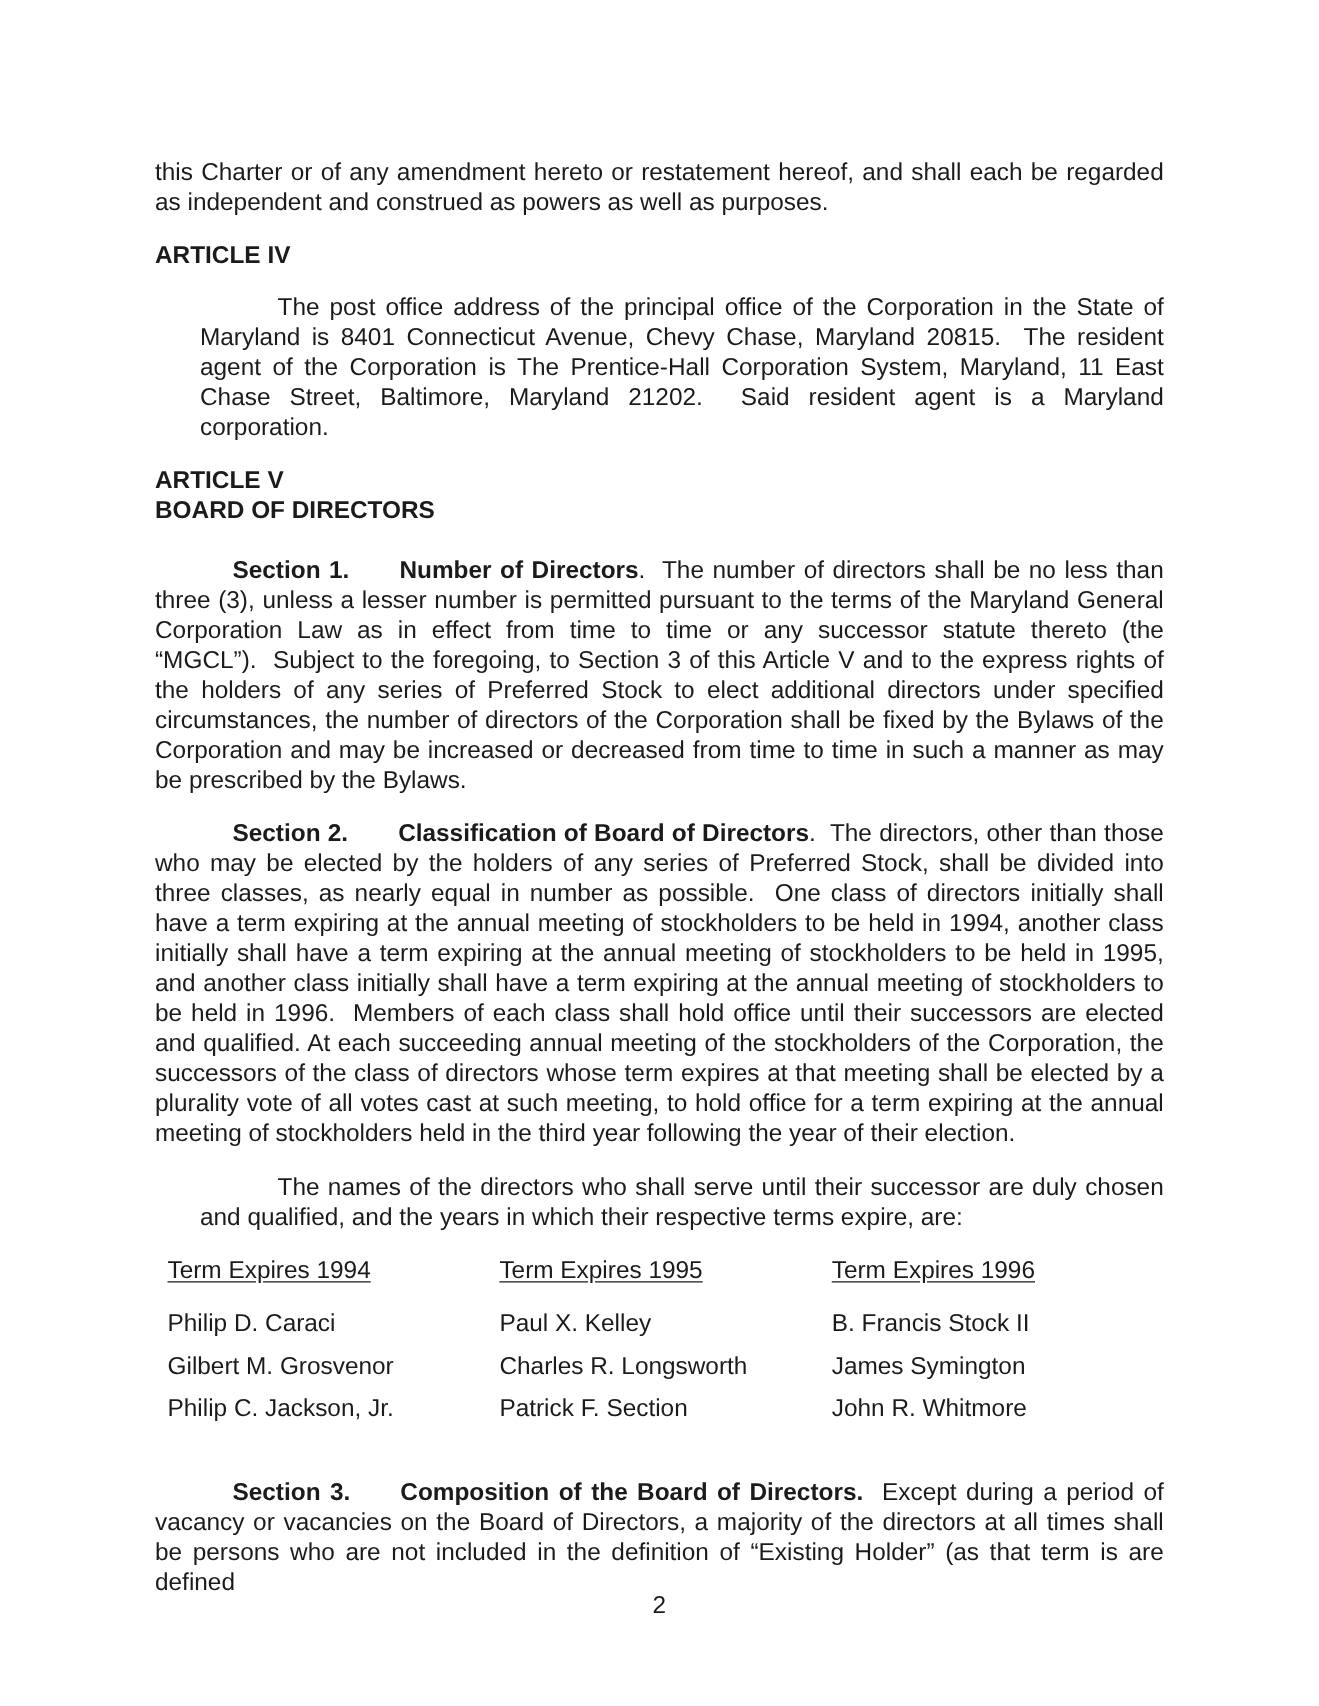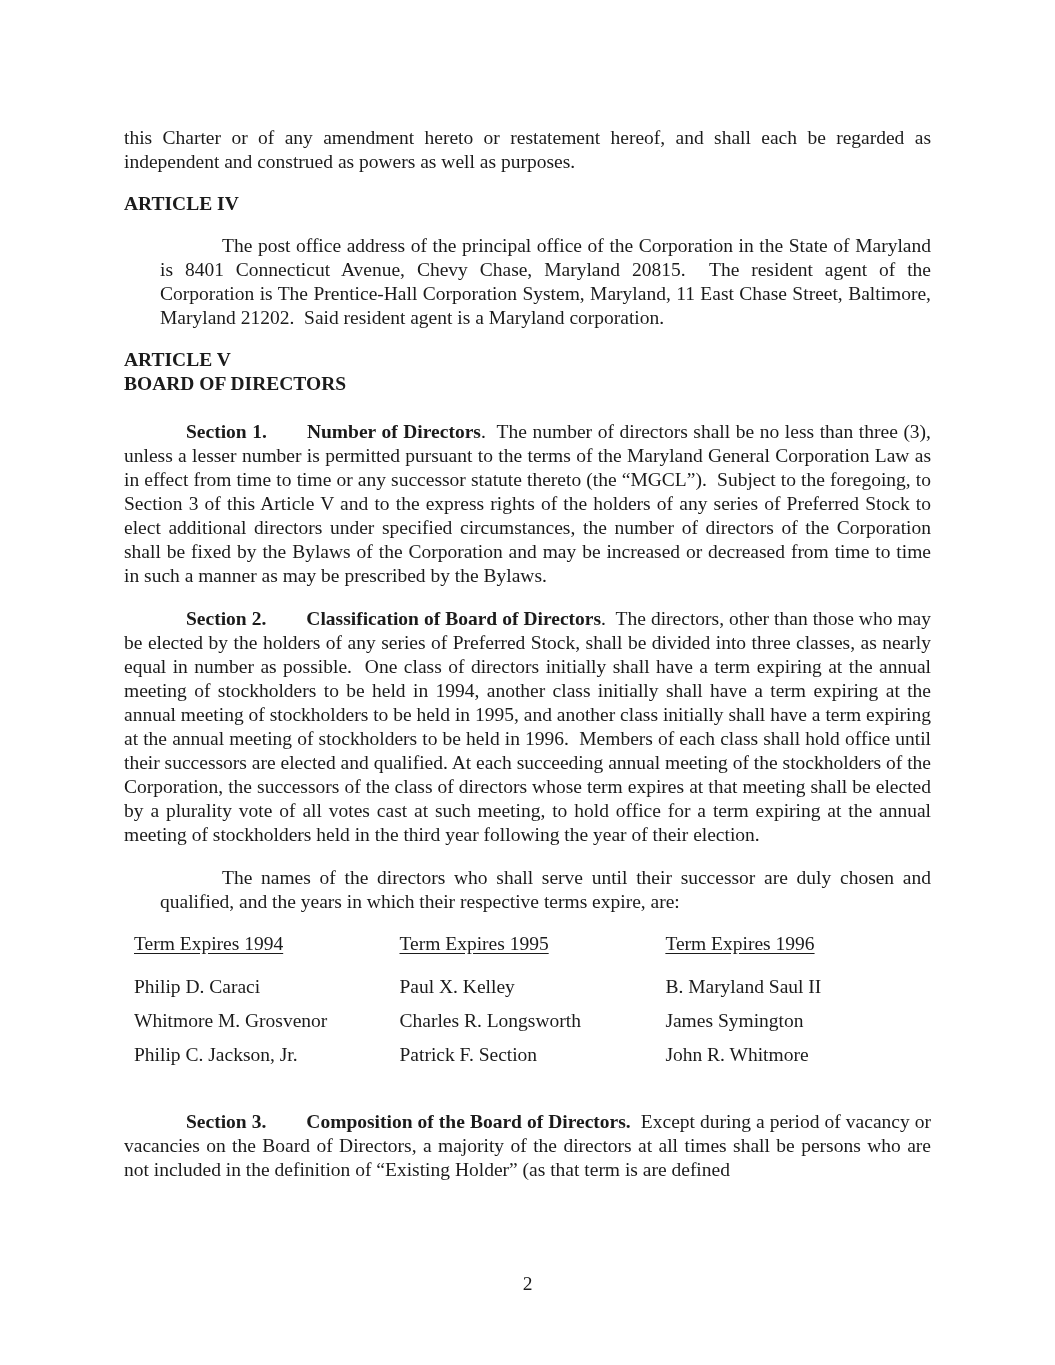--- a/index.html
+++ b/index.html
@@ -8,21 +8,21 @@
     background: #ffffff;
   }
   .page {
     position: relative;
     width: 1055px;
     height: 1365px;
     background: #ffffff;
     box-sizing: border-box;
     padding: 126px 124px 0 124px;
     overflow: hidden;
-    font-family: Liberation Serif, serif;
+    font-family: Liberation Sans, sans-serif;
     font-size: 19.5px;
     line-height: 24px;
     color: #1b1b1b;
   }
   p.body-para {
     margin: 0 0 18px 0;
     text-align: justify;
   }
   p.indent {
     text-indent: 62px;
@@ -106,24 +106,24 @@
       <tr>
         <th>Term Expires 1994</th>
         <th>Term Expires 1995</th>
         <th>Term Expires 1996</th>
       </tr>
     </thead>
     <tbody>
       <tr>
         <td>Philip D. Caraci</td>
         <td>Paul X. Kelley</td>
-        <td>B. Maryland Saul II</td>
+        <td>B. Francis Stock II</td>
       </tr>
       <tr>
-        <td>Whitmore M. Grosvenor</td>
+        <td>Gilbert M. Grosvenor</td>
         <td>Charles R. Longsworth</td>
         <td>James Symington</td>
       </tr>
       <tr>
         <td>Philip C. Jackson, Jr.</td>
         <td>Patrick F. Section</td>
         <td>John R. Whitmore</td>
       </tr>
     </tbody>
   </table>

